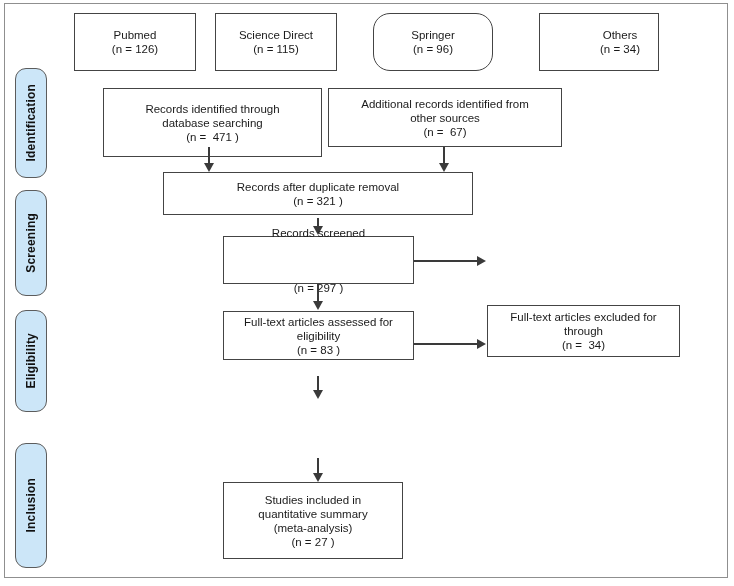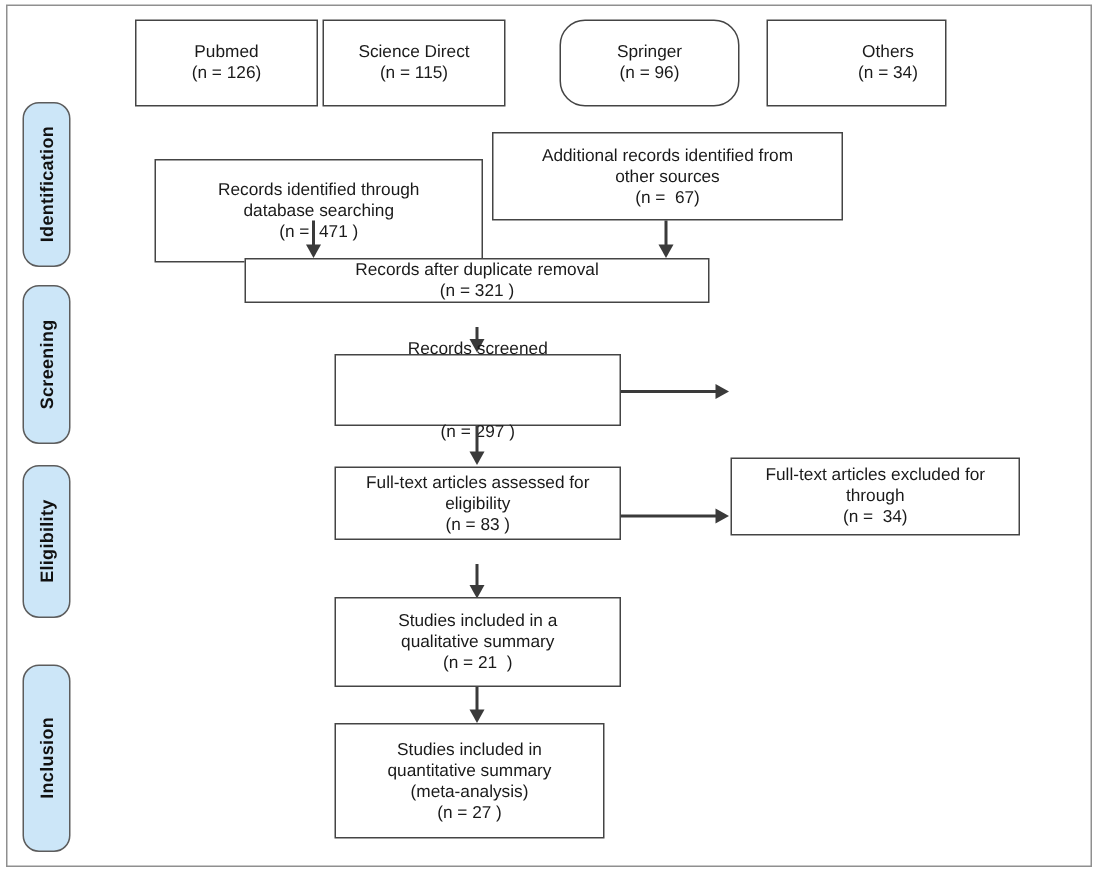--- a/index.html
+++ b/index.html
@@ -109,59 +109,59 @@
   </div>
 
   <div class="pill" style="left:15px; top:310px; width:32px; height:102px;">
     <span>Eligibility</span>
   </div>
 
   <div class="pill" style="left:15px; top:443px; width:32px; height:125px;">
     <span>Inclusion</span>
   </div>
 
-  <div class="fbox" style="left:74px; top:13px; width:122px; height:58px;margin-left:16px;">
+  <div class="fbox" style="left:74px; top:13px; width:122px; height:58px;">
     <span class="ln">Pubmed</span>
     <span class="ln">(n = 126)</span>
   </div>
 
   <div class="fbox" style="left:215px; top:13px; width:122px; height:58px;">
     <span class="ln">Science Direct</span>
     <span class="ln">(n = 115)</span>
   </div>
 
   <div class="fbox" style="left:373px; top:13px; width:120px; height:58px;border-radius:17px;">
     <span class="ln">Springer</span>
     <span class="ln">(n = 96)</span>
   </div>
 
-  <div class="fbox" style="left:511px; top:13px; width:120px; height:58px;padding-left:42px;">
+  <div class="fbox" style="left:539px; top:13px; width:120px; height:58px;padding-left:42px;">
     <span class="ln">Others</span>
     <span class="ln">(n = 34)</span>
   </div>
 
-  <div class="fbox" style="left:103px; top:88px; width:219px; height:69px;margin-top:18px;">
+  <div class="fbox" style="left:103px; top:88px; width:219px; height:69px;">
     <span class="ln">Records identified through</span>
     <span class="ln">database searching</span>
     <span class="ln">(n =  471 )</span>
   </div>
 
   <div class="fbox" style="left:328px; top:88px; width:234px; height:59px;">
     <span class="ln">Additional records identified from</span>
     <span class="ln">other sources</span>
     <span class="ln">(n =  67)</span>
   </div>
 
   <div class="vline" style="left:208px; top:147px; height:18px;"></div>
   <div class="arrow-down" style="left:204px; top:163px;"></div>
 
   <div class="vline" style="left:443px; top:147px; height:18px;"></div>
   <div class="arrow-down" style="left:439px; top:163px;"></div>
 
-  <div class="fbox" style="left:163px; top:172px; width:310px; height:30px;">
+  <div class="fbox" style="left:163px; top:172px; width:310px; height:43px;">
     <span class="ln">Records after duplicate removal</span>
     <span class="ln">(n = 321 )</span>
   </div>
 
   <div class="vline" style="left:317px; top:218px; height:10px;"></div>
   <div class="arrow-down" style="left:313px; top:226px;"></div>
 
   <div class="fbox" style="left:223px; top:236px; width:191px; height:48px;gap:41px;">
     <span class="ln">Records screened</span>
     <span class="ln">(n = 297 )</span>
@@ -185,25 +185,20 @@
     <span class="ln">through</span>
     <span class="ln">(n =  34)</span>
   </div>
 
   <div class="hline" style="left:414px; top:343px; width:65px;"></div>
   <div class="arrow-right" style="left:477px; top:339px;"></div>
 
   <div class="vline" style="left:317px; top:376px; height:16px;"></div>
   <div class="arrow-down" style="left:313px; top:390px;"></div>
 
-  <div class="fbox" style="left:223px; top:398px; width:191px; height:60px;">
-    <span class="ln">Studies included in a</span>
-    <span class="ln">qualitative summary</span>
-    <span class="ln">(n = 21  )</span>
-  </div>
 
   <div class="vline" style="left:317px; top:458px; height:17px;"></div>
   <div class="arrow-down" style="left:313px; top:473px;"></div>
 
   <div class="fbox" style="left:223px; top:482px; width:180px; height:77px;">
     <span class="ln">Studies included in</span>
     <span class="ln">quantitative summary</span>
     <span class="ln">(meta-analysis)</span>
     <span class="ln">(n = 27 )</span>
   </div>

